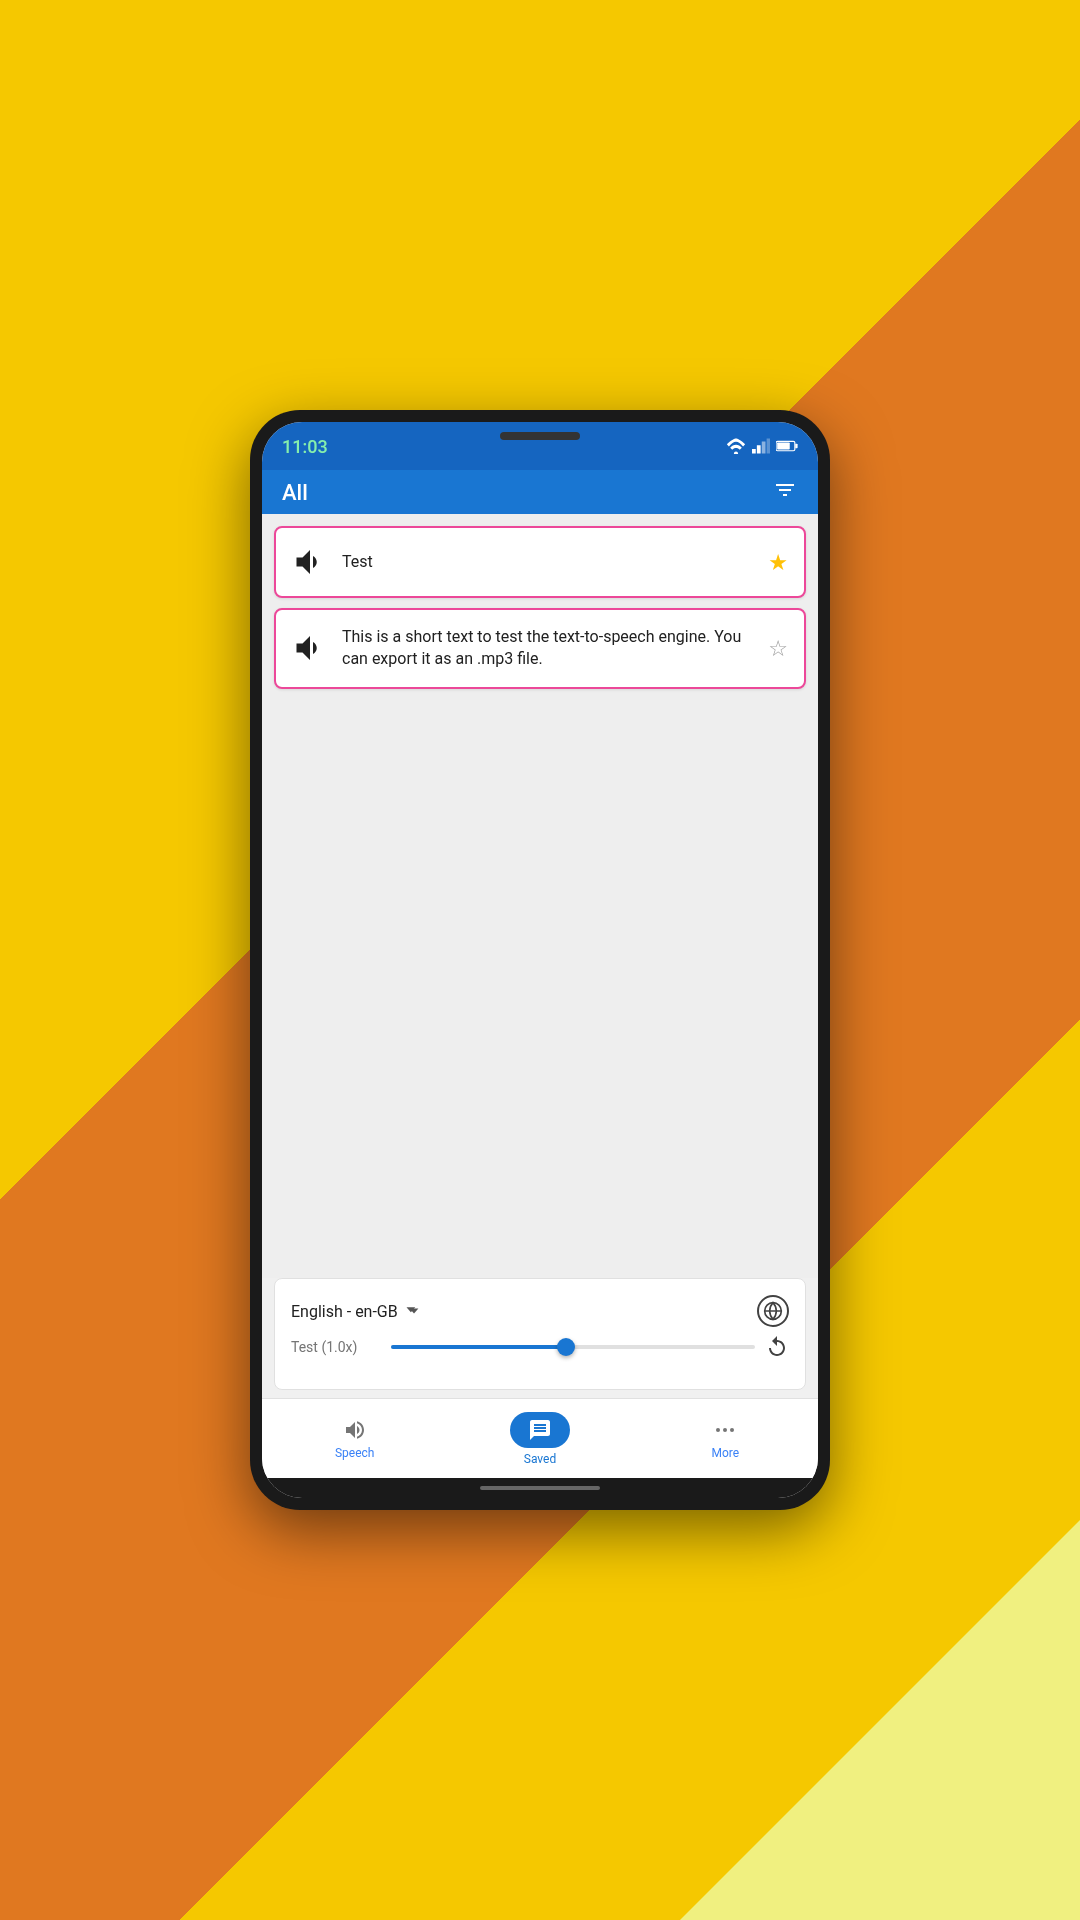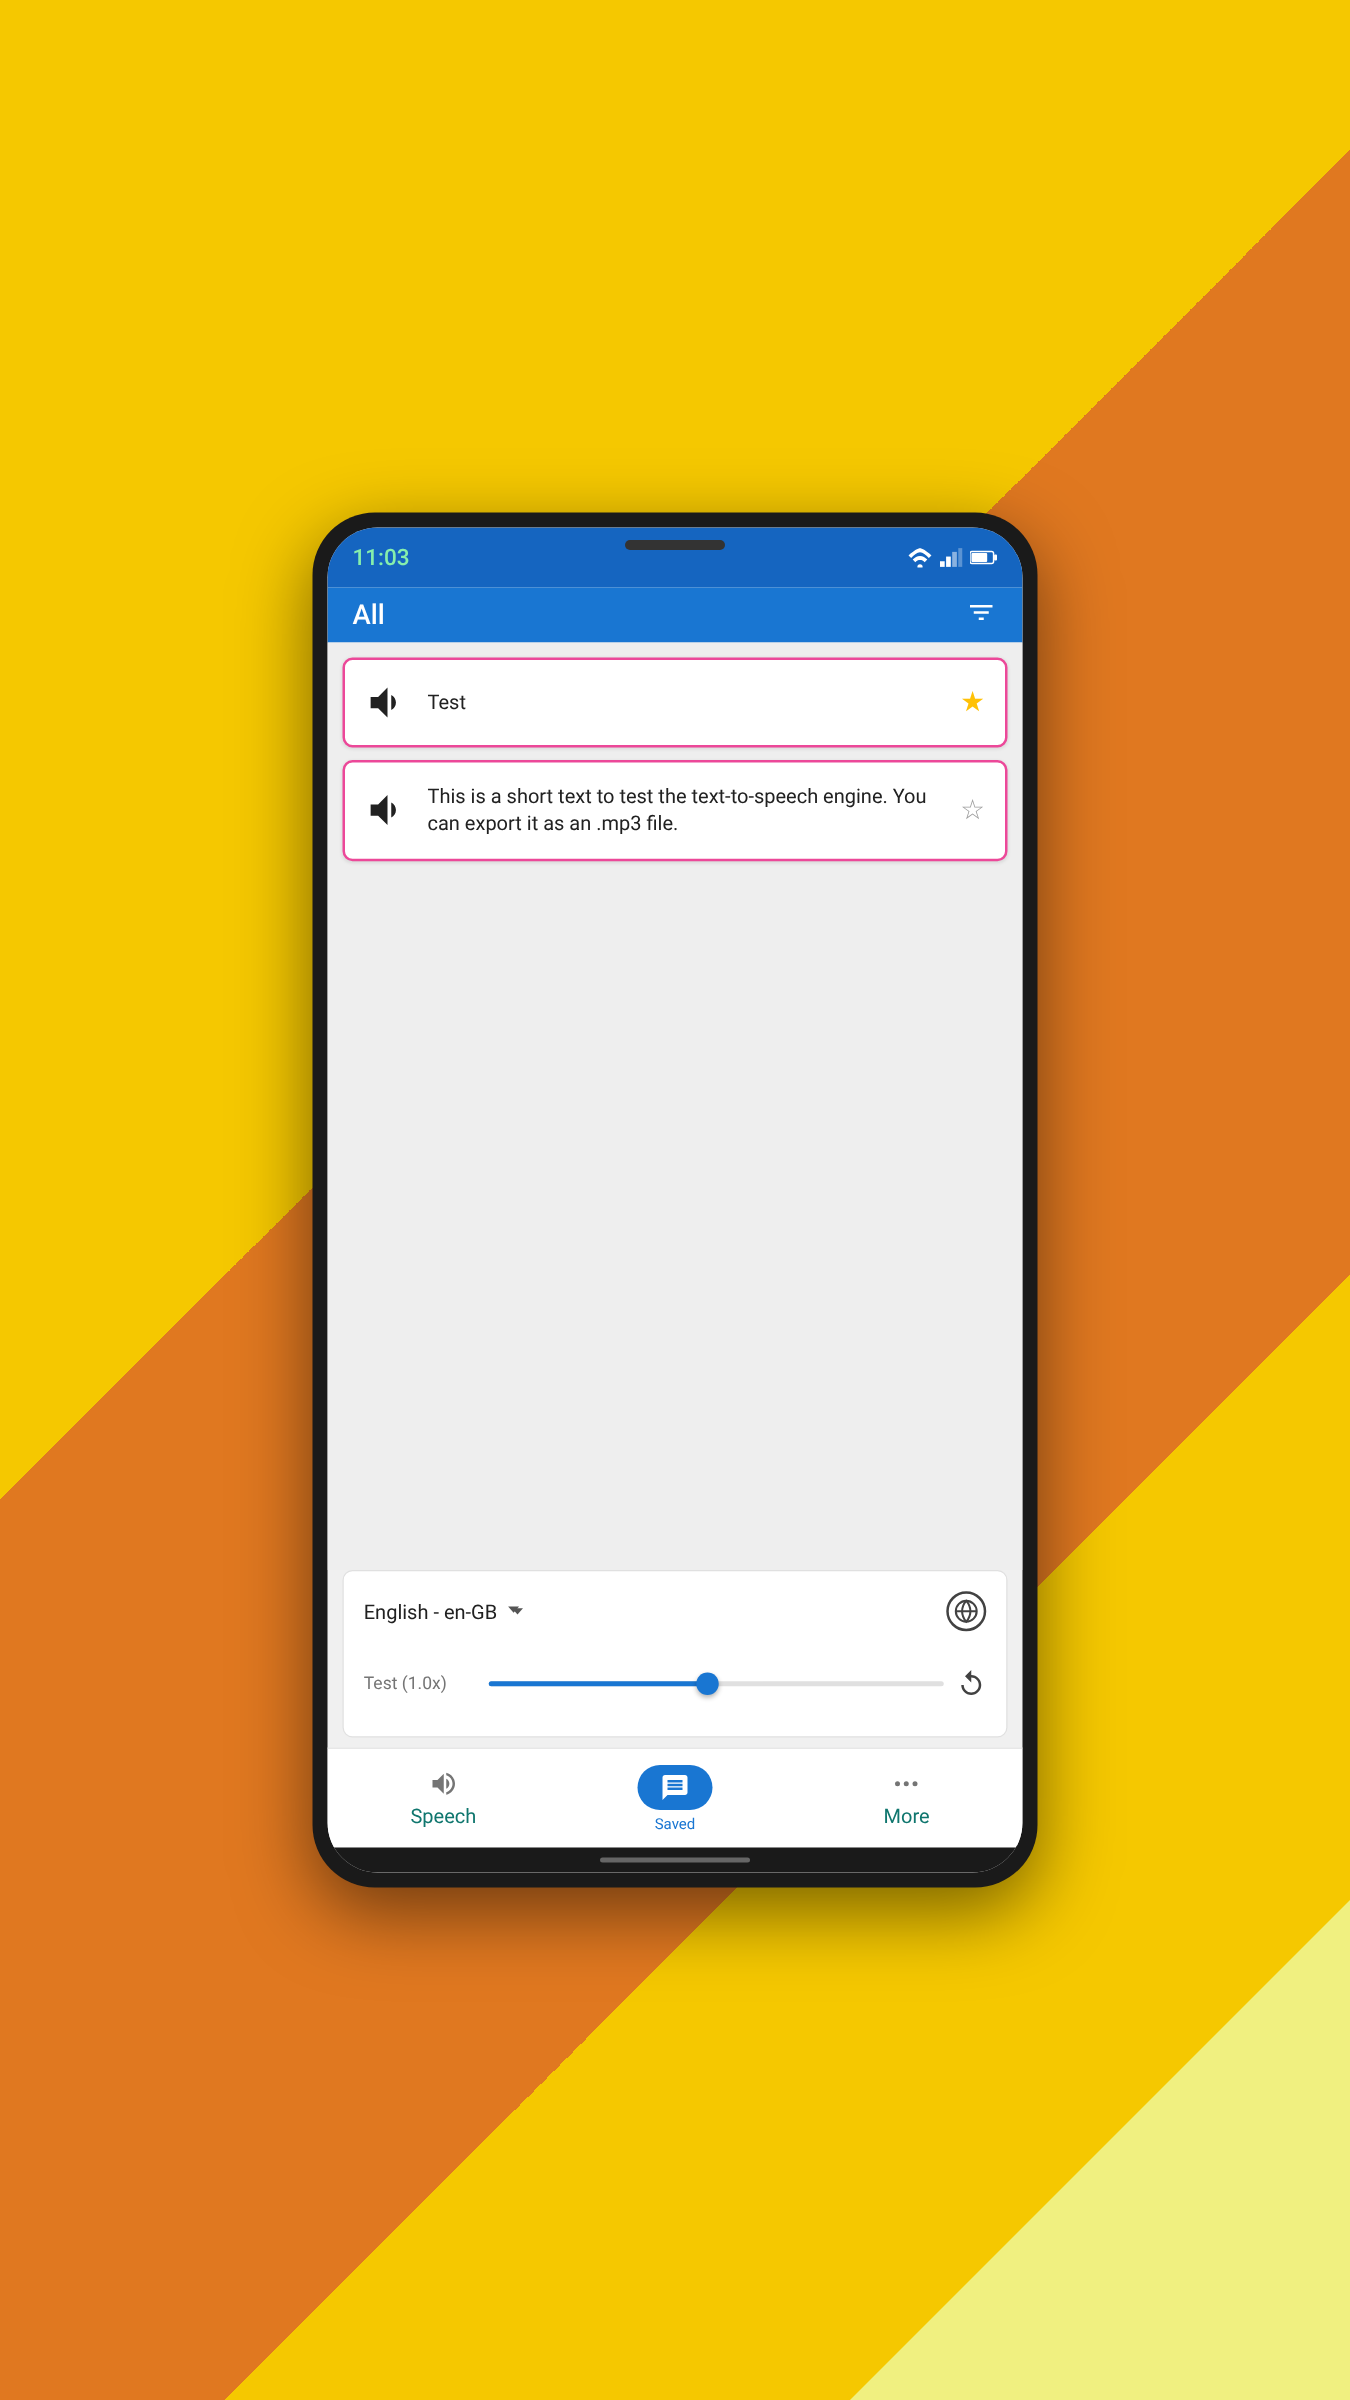--- a/index.html
+++ b/index.html
@@ -166,21 +166,21 @@
       border-radius: 8px;
       margin: 0 12px 8px;
       padding: 16px;
       flex-shrink: 0;
     }
 
     .language-row {
       display: flex;
       align-items: center;
       justify-content: flex-start;
-      margin-bottom: 30px;
+      margin-bottom: 8px;
     }
 
     .language-select {
       display: flex;
       align-items: center;
       gap: 8px;
       flex: 1;
     }
 
     .language-text {
@@ -272,22 +272,22 @@
     .nav-icon-active-container {
       background: #1976d2;
       border-radius: 20px;
       padding: 6px 18px;
       display: flex;
       align-items: center;
       justify-content: center;
     }
 
     .nav-label {
-      font-size: 16px;
-      color: #0f766e;
+      font-size: 12px;
+      color: #3b82f6;
     }
 
     .nav-label-active {
       font-size: 12px;
       color: #1976d2;
       font-weight: 400;
     }
 
     
     .home-indicator {

